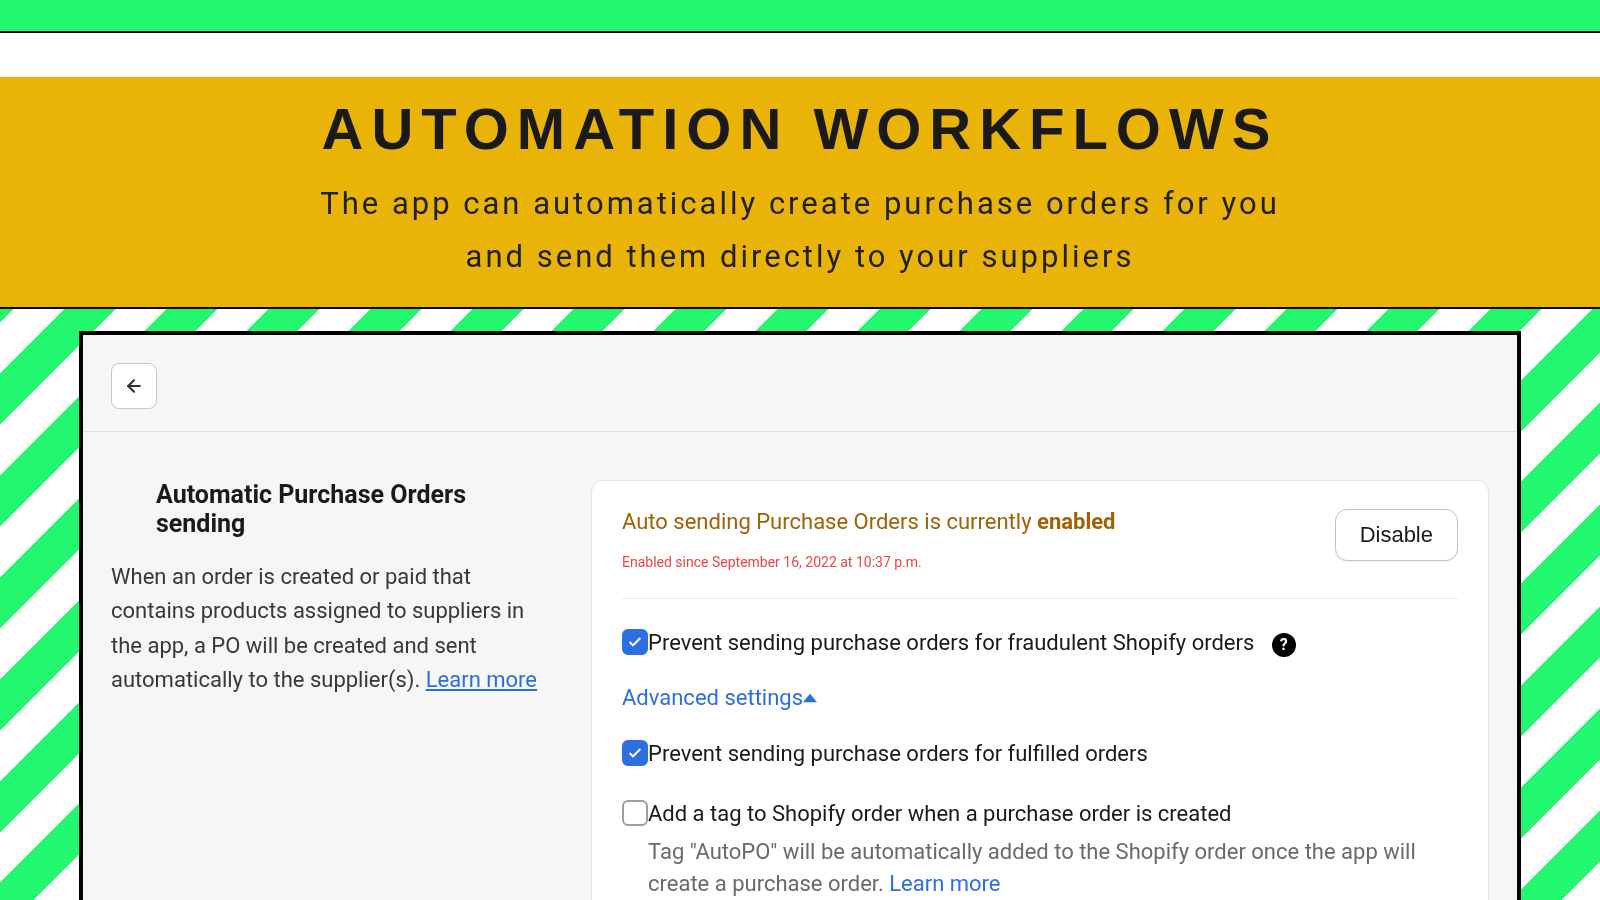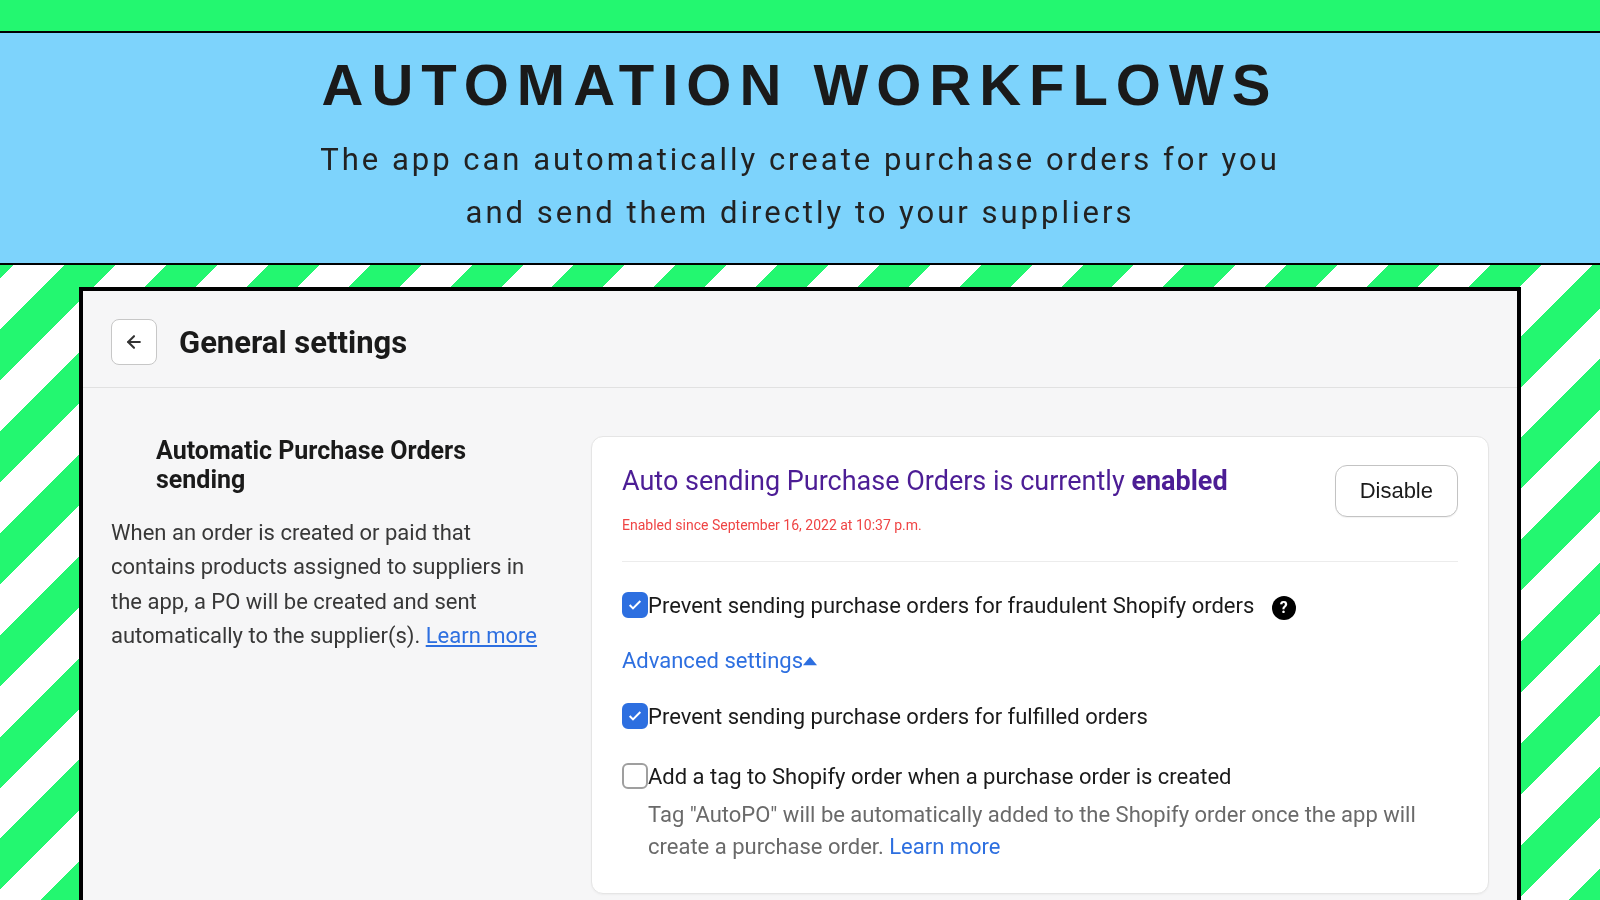--- a/index.html
+++ b/index.html
@@ -12,23 +12,24 @@
 }
 .green-bar-top {
   height: 31px;
   background: #23f770;
 }
 .black-line {
   height: 2px;
   background: #000;
 }
 .header-white {
-  background: #7dd3fc;
+  background: #eab308;
   text-align: center;
   padding: 18px 0 24px 0;
+  margin-top: 44px;
 }
 .banner-title {
   font-size: 58px;
   font-weight: 900;
   letter-spacing: 8px;
   color: #1a1a1a;
   font-family: "Arial Black", Arial, sans-serif;
 }
 .banner-sub {
   font-size: 31px;
@@ -125,22 +126,22 @@
 }
 .card-top {
   display: flex;
   justify-content: space-between;
   align-items: flex-start;
   gap: 24px;
   padding-bottom: 28px;
   border-bottom: 1px solid #ececec;
 }
 .status-line1 {
-  font-size: 27px;
-  color: #4c1d95;
+  font-size: 22px;
+  color: #a16207;
 }
 .status-line1 strong { font-weight: 700; }
 .status-line2 {
   font-size: 14px;
   color: #ef4444;
   margin-top: 20px;
 }
 .disable-btn {
   border: 1px solid #c3c3c3;
   background: #fff;
@@ -242,21 +243,20 @@
 <div class="stripe-bg">
   <div class="panel-frame">
 
     <div class="panel-header">
       <div class="back-btn">
         <svg viewBox="0 0 24 24" fill="none" stroke="#333" stroke-width="2.5" stroke-linecap="round" stroke-linejoin="round">
             <line x1="19" y1="12" x2="5" y2="12"></line>
             <polyline points="12 19 5 12 12 5"></polyline>
           </svg>
       </div>
-      <div class="page-title">General settings</div>
     </div>
 
     <div class="divider"></div>
 
     <div class="content-row">
 
       <div class="left-col">
         <div class="section-title">Automatic Purchase Orders sending</div>
         <div class="section-desc">
           <span>When an order is created or paid that contains products assigned to suppliers in the app, a PO will be created and sent automatically to the supplier(s). </span><a href="#">Learn more</a>

